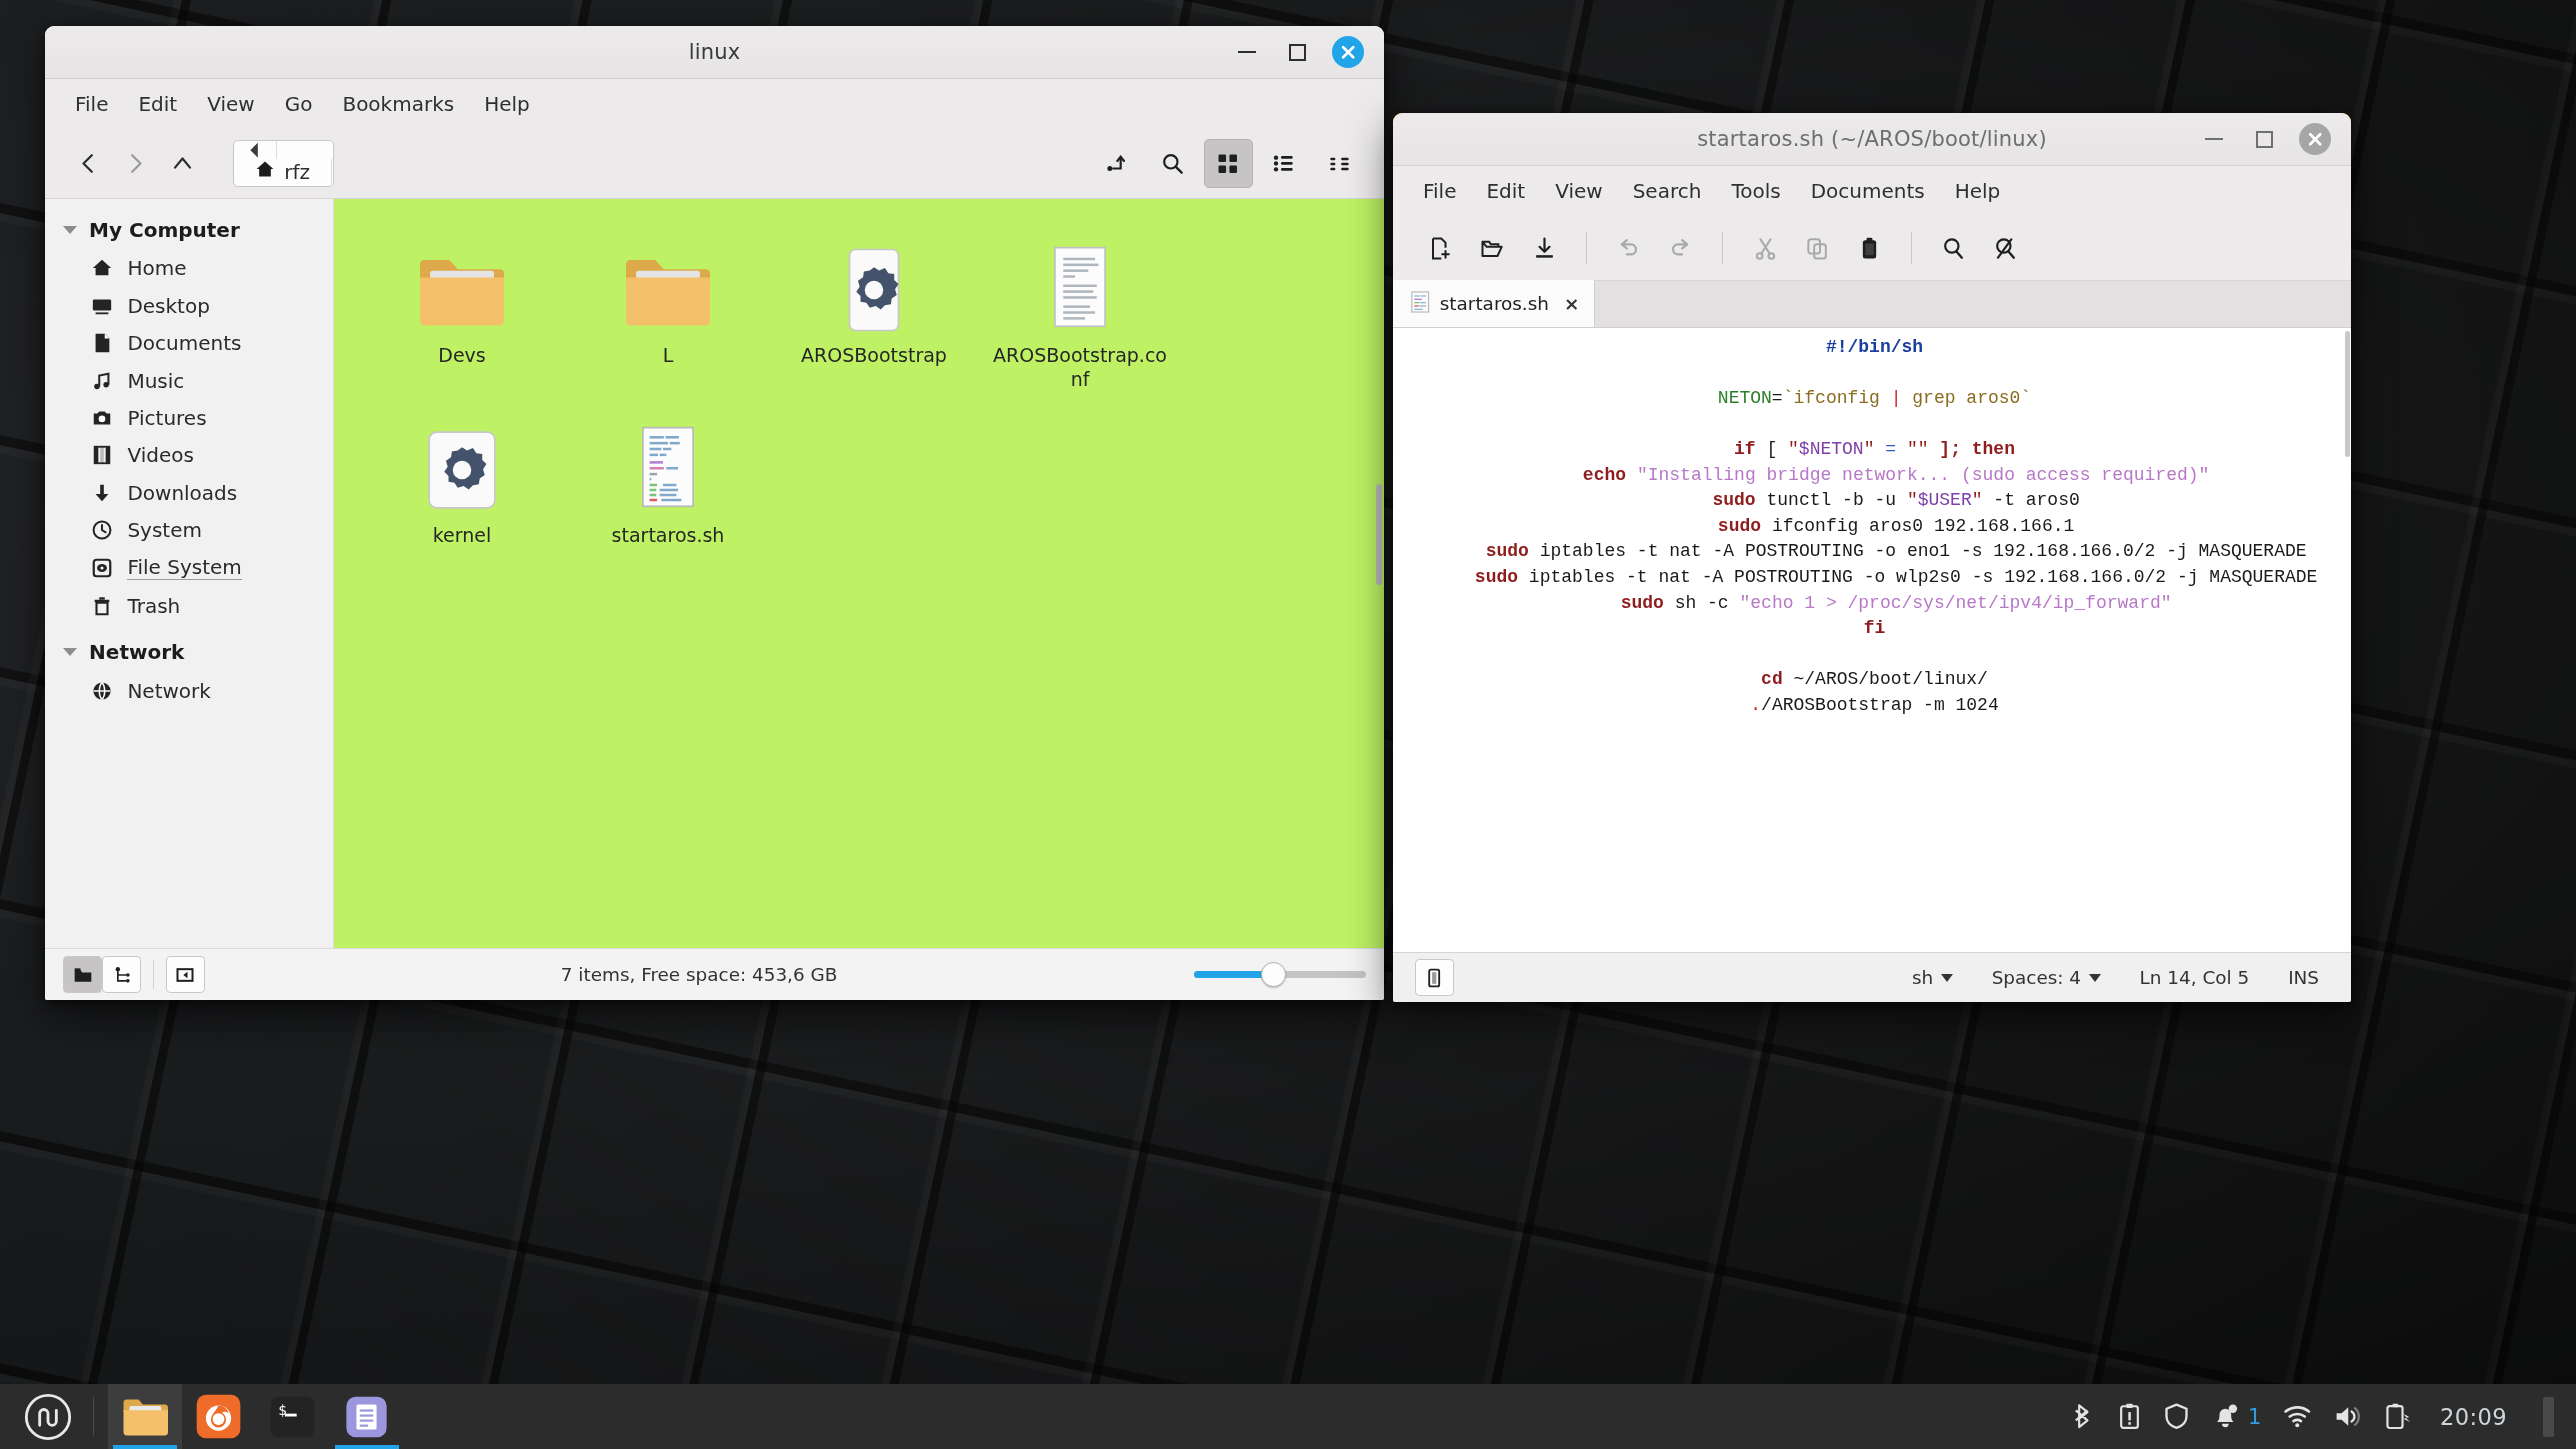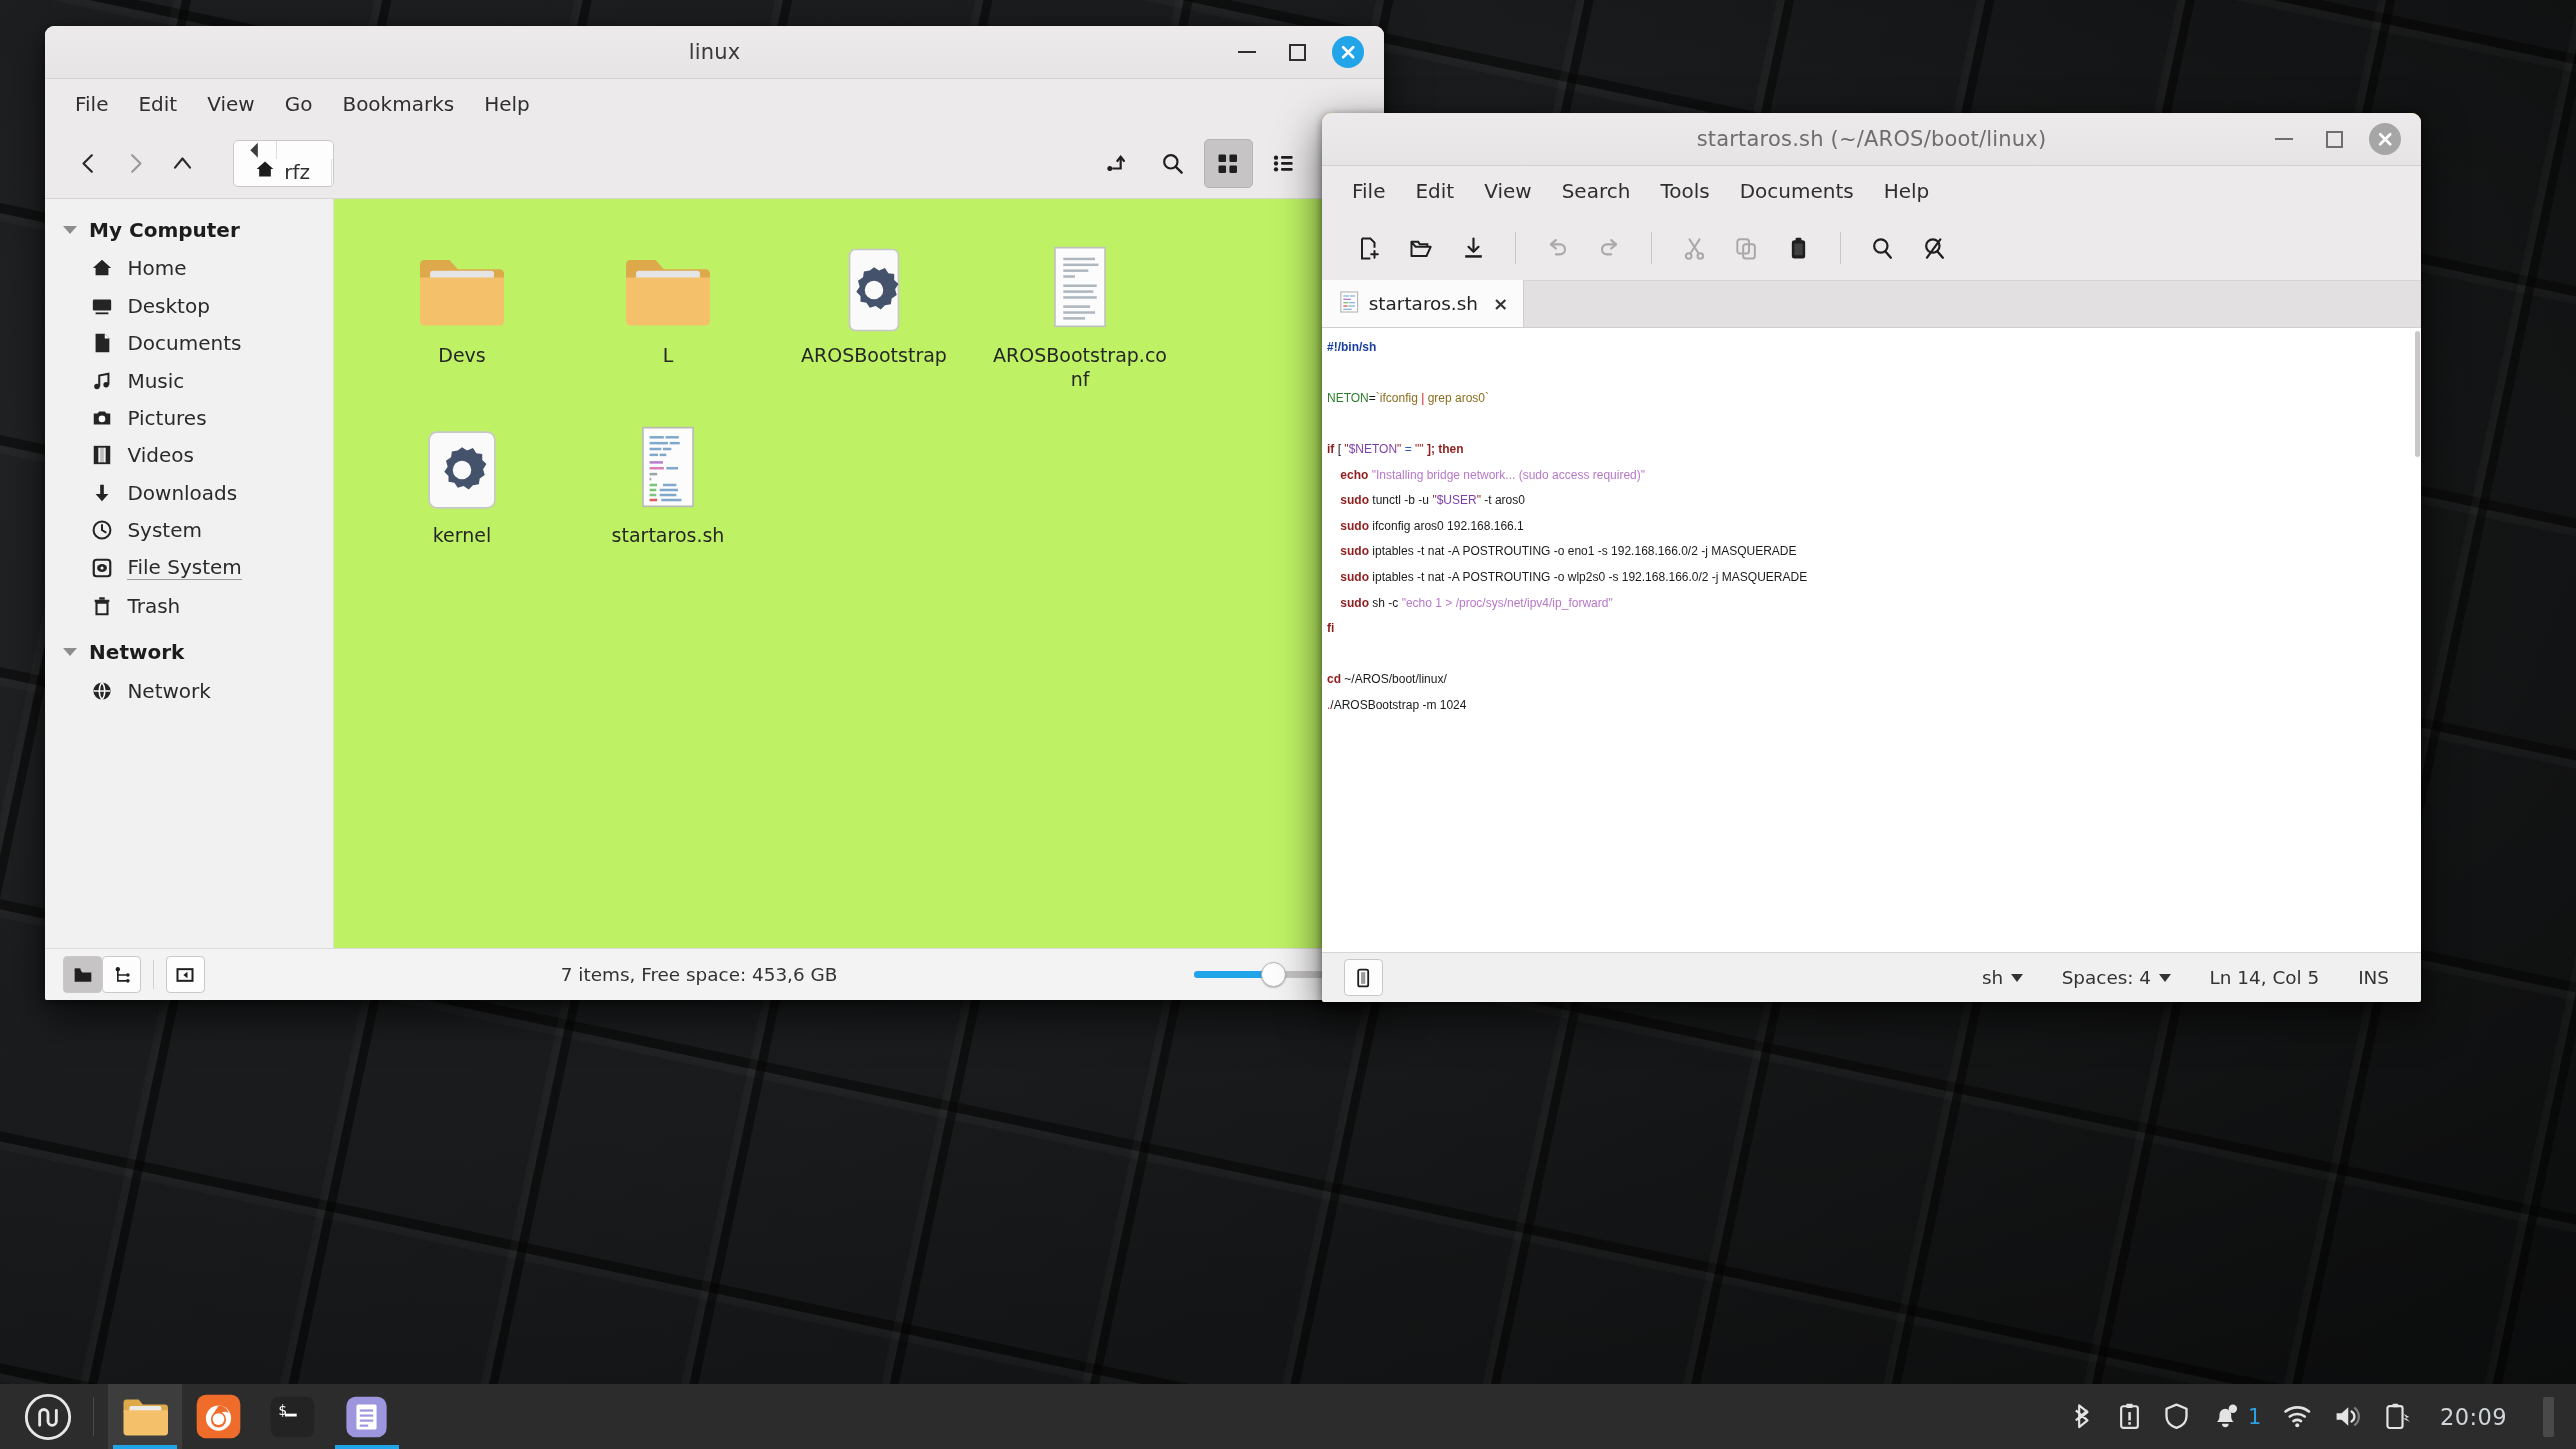--- a/index.html
+++ b/index.html
@@ -179,21 +179,21 @@
   .status-sep { width: 0.8px; height: 28.5px; background: #d3d1d1; margin: 0 11.7px; }
   .status-text { margin: 0 auto; }
   .zoom-slider { position: relative; width: 172px; height: 22px; display: flex; align-items: center; }
   .zoom-track { position: absolute; left: 0; right: 0; height: 7.5px; border-radius: 4.2px; background: #c5c3c3; }
   .zoom-fill { position: absolute; left: 0; width: 80px; height: 7.5px; border-radius: 4.2px; background: #21a4e8; }
   .zoom-knob { position: absolute; left: 67px; width: 25px; height: 25px; border-radius: 50%;
                background: #fdfdfd; border: 0.8px solid #b5b3b3; box-shadow: 0 0.8px 1.7px rgba(0,0,0,.25); }
 
   
   #text-editor {
-    left: 1322px; top: 113px; width: 1099px; height: 889px;
+    left: 1393px; top: 113px; width: 958px; height: 889px;
     background: #eab308;
   }
   .ed-toolbar {
     height: 65px; flex: 0 0 65px; background: #eceaea;
     border-bottom: 0.8px solid #d6d4d4;
     display: flex; align-items: center; padding: 0 23.5px; gap: 5px;
   }
   .ed-btn {
     width: 47px; height: 47px; border-radius: 5px;
     display: flex; align-items: center; justify-content: center;
@@ -211,24 +211,25 @@
     display: flex; align-items: center; gap: 10px;
     height: 47px; padding: 0 15px 0 18.4px;
     background: #fbfbfb; border-right: 0.8px solid #d0cece;
     font-size: 18.4px; color: #222; cursor: default;
   }
   .ed-tab .tab-close { font-size: 18.4px; font-weight: bold; color: #333; margin-left: 5px; }
 
   .ed-text {
     flex: 1; background: #ffffff; overflow: hidden;
     padding: 6.7px 0 0 5px;
-    font-family: Liberation Sans, sans-serif;
-    font-size: 12px; line-height: 25.6px;
+    font-family: Liberation Mono, monospace;
+    font-size: 18px; line-height: 25.6px;
     white-space: pre-wrap; word-break: break-word;
     color: #1a1a1a;
+    text-align: center;
   }
   .ed-scroll {
     position: absolute; right: 0.8px; top: 218px; width: 5px; height: 126px; background: #c9c7c7; border-radius: 2.5px;
   }
   .k-kw    { color: #8f1d1d; font-weight: bold; }      
   .k-var   { color: #2a7f2a; }                          
   .k-dollar{ color: #7d3fa8; }                          
   .k-str   { color: #b878c8; }                          
   .k-strq  { color: #8f1d1d; }                          
   .k-bt    { color: #8a6d1f; }                          

